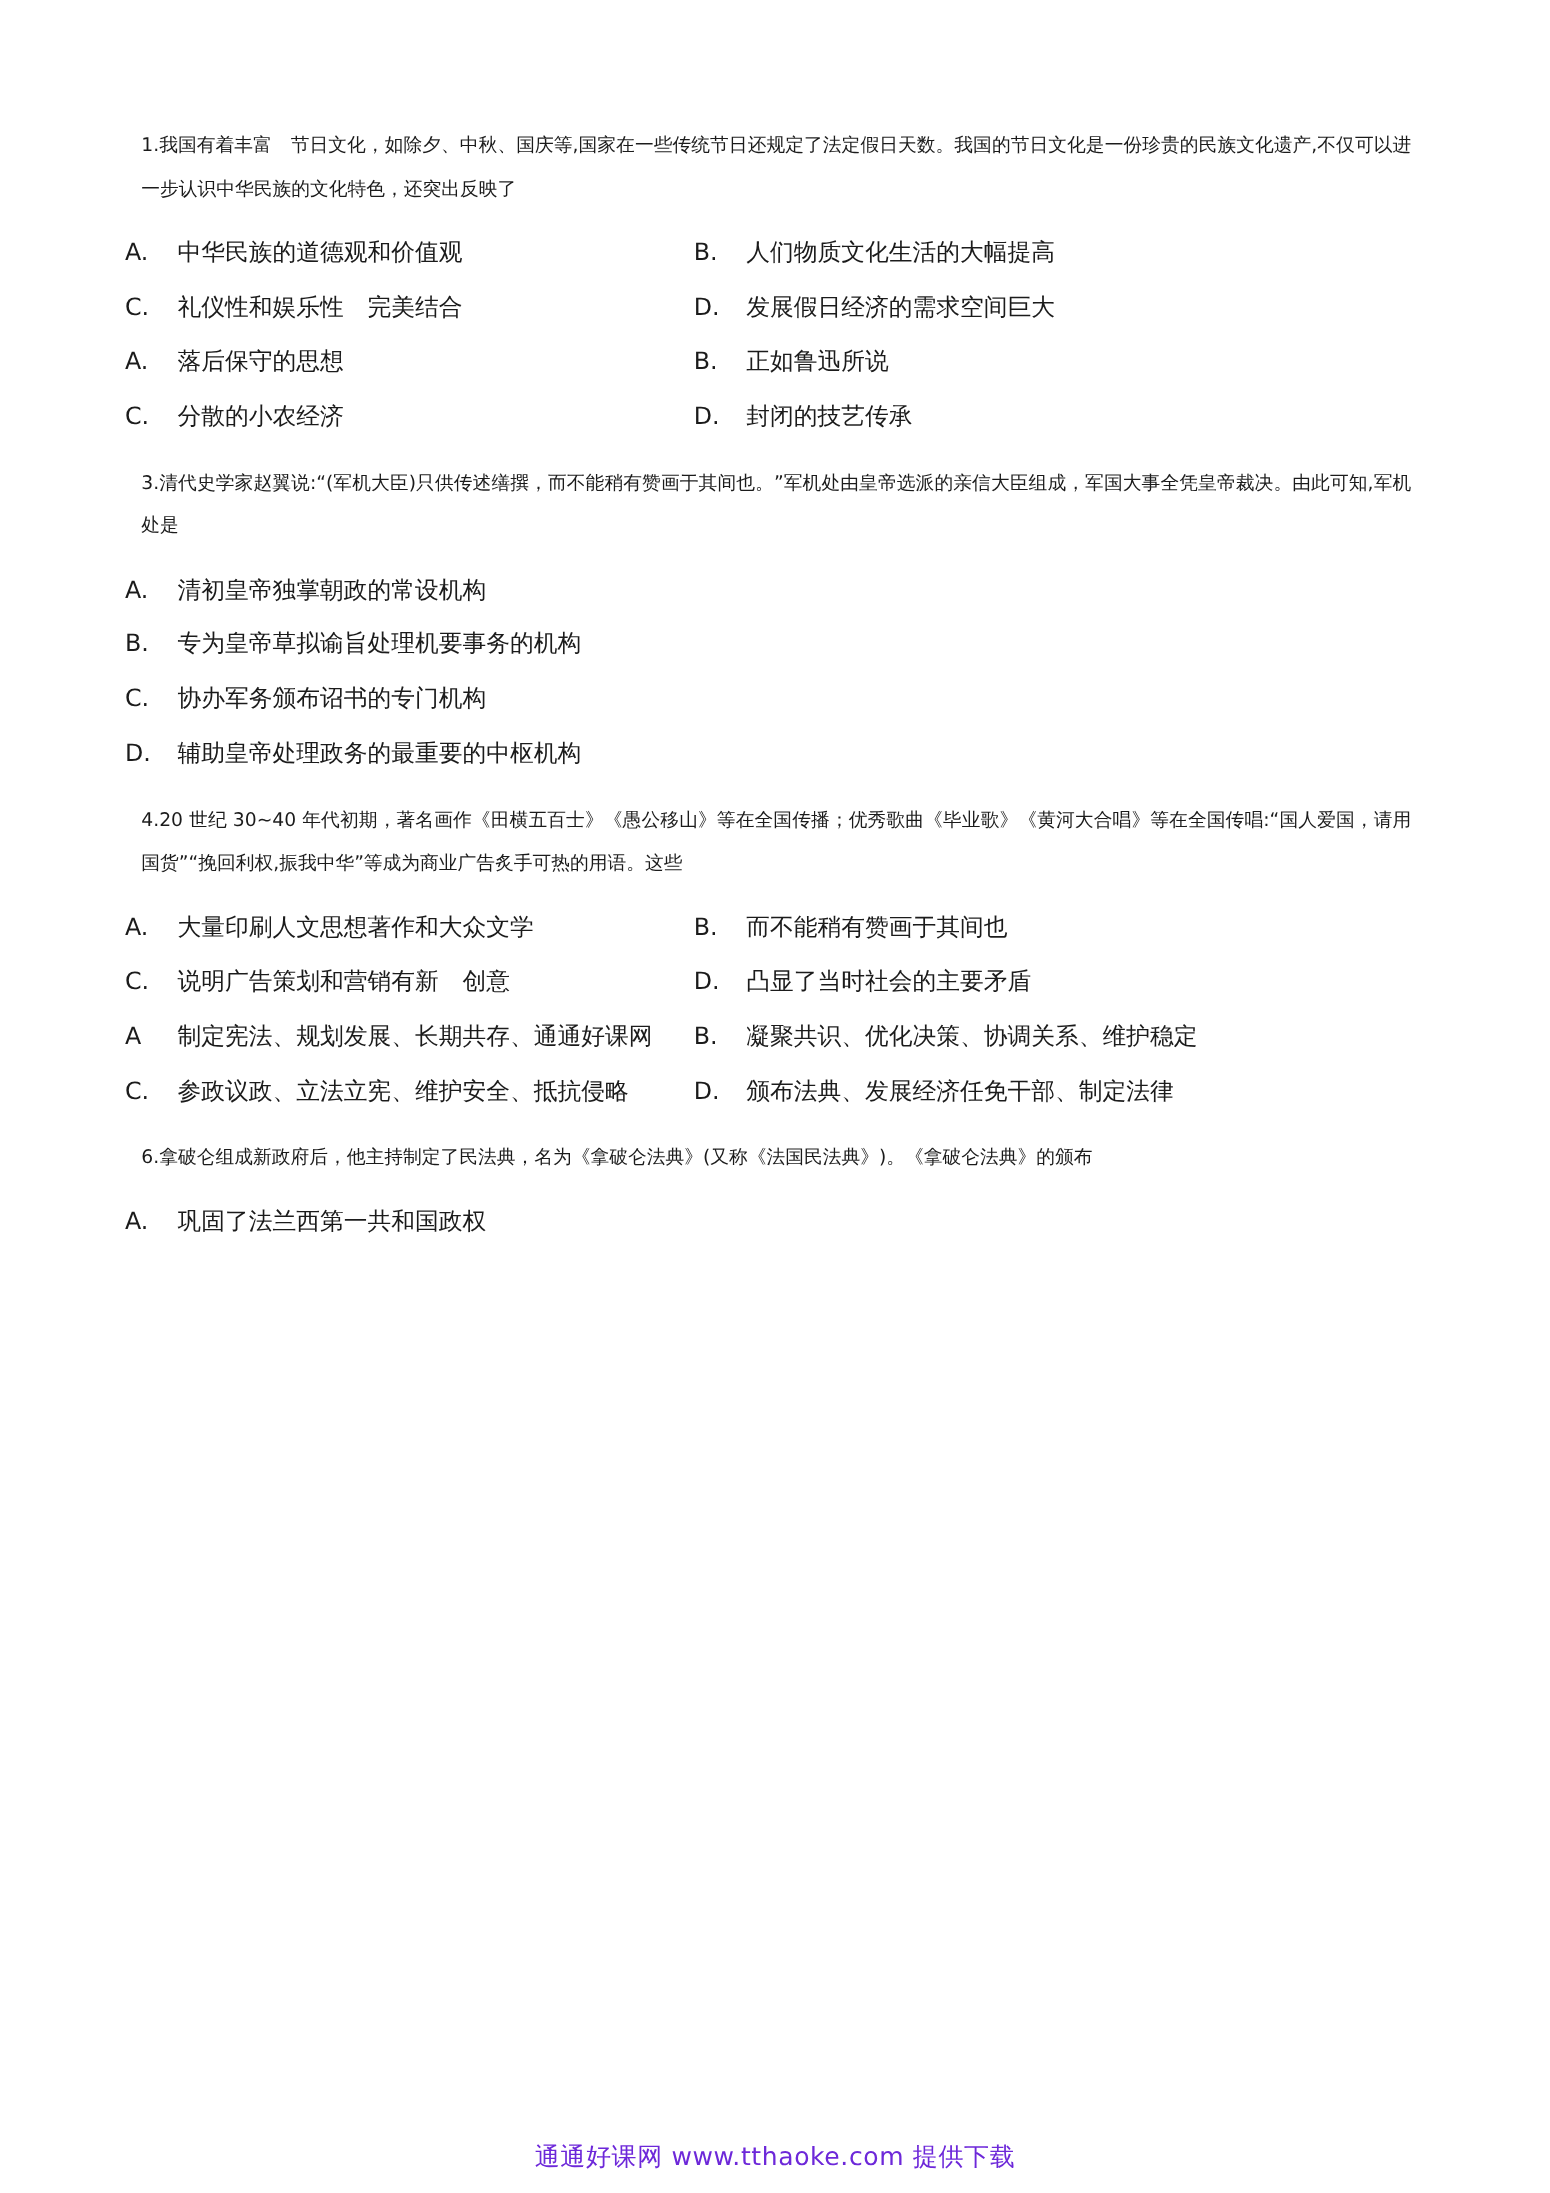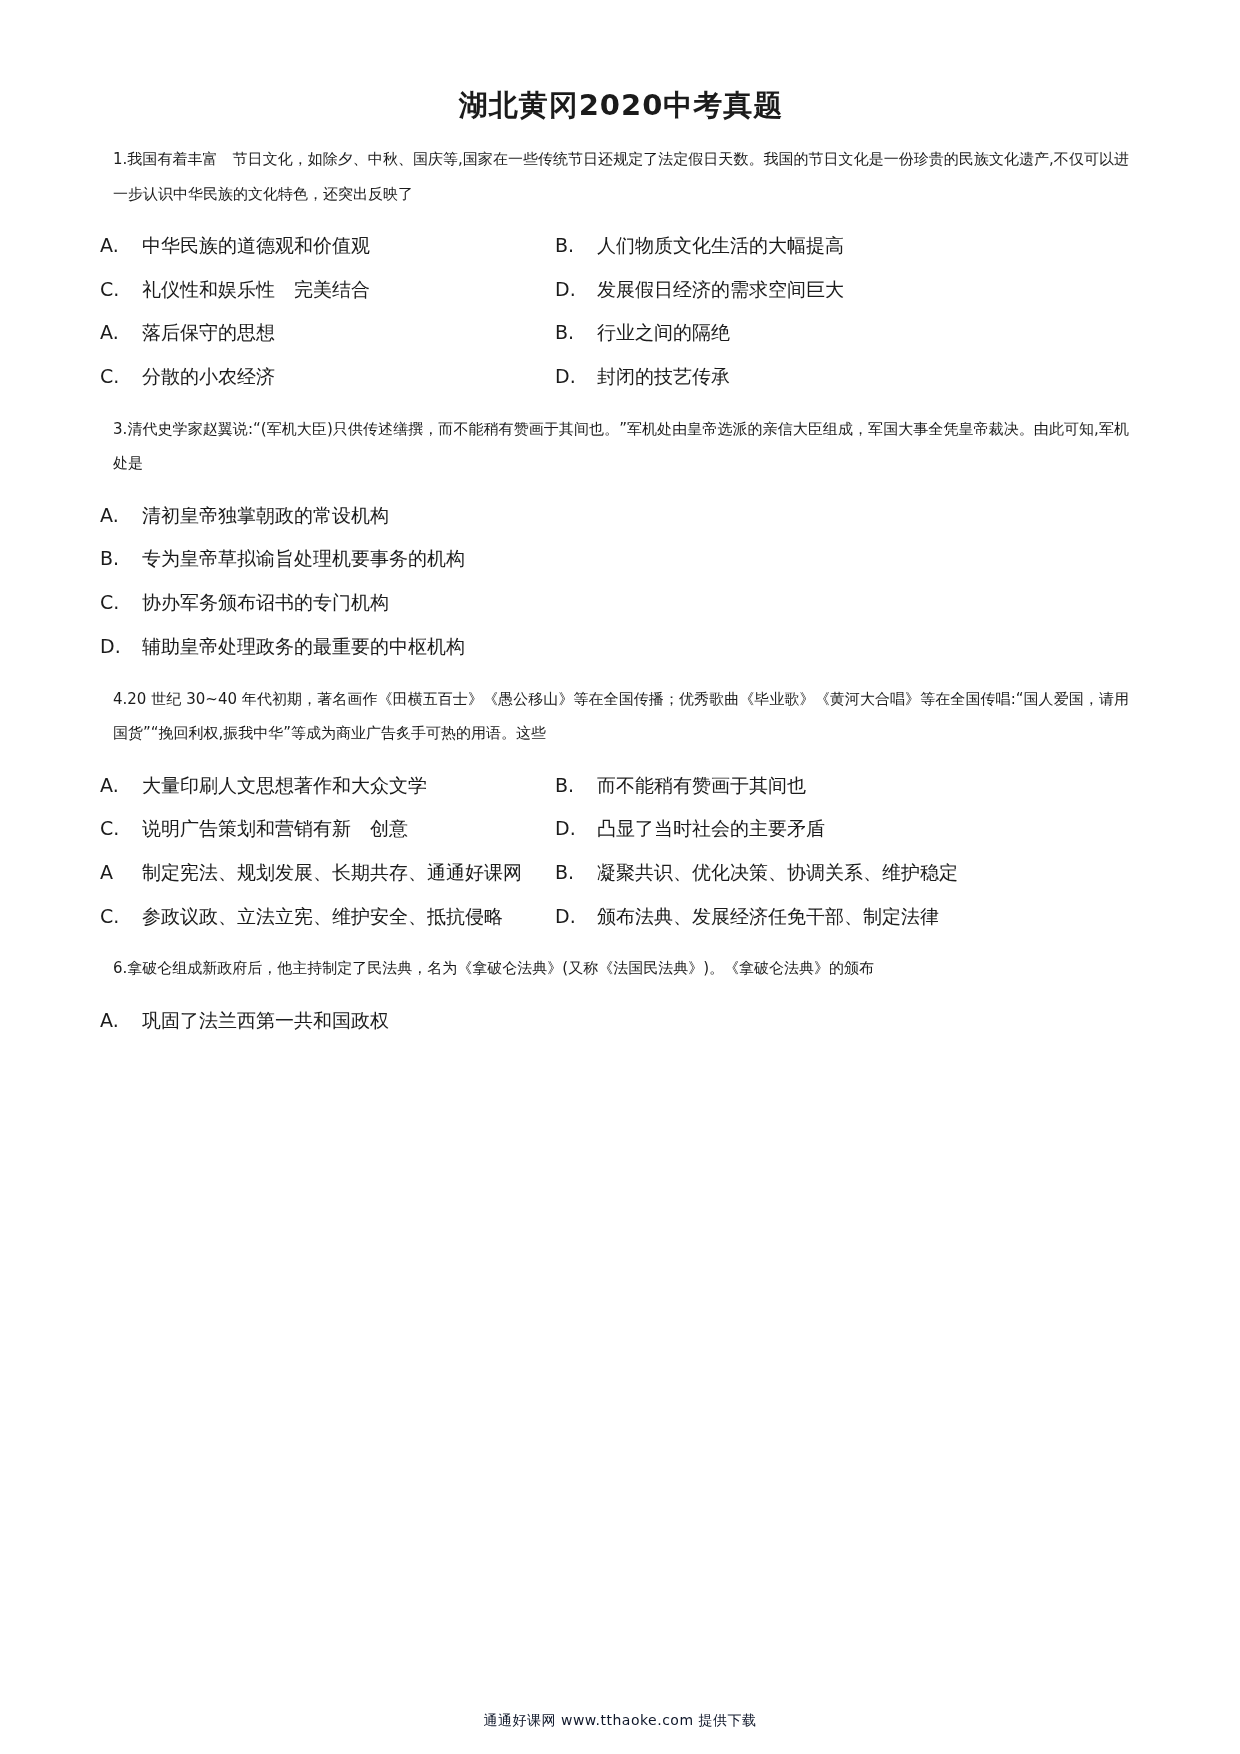--- a/index.html
+++ b/index.html
@@ -66,31 +66,30 @@
   }
   .opt-text {
     flex: 1 1 auto;
   }
   .footer {
     position: absolute;
     left: 0;
     top: 1712px;
     width: 1240px;
     text-align: center;
-    font-size: 14px;
-    color: #0f172a;
+    font-size: 20px;
+    color: #6d28d9;
     letter-spacing: 0.5px;
   }
 </style>
 </head>
 <body>
 
 <div class="page">
 
-  <h1 class="title">湖北黄冈2020中考真题</h1>
 
 
   <section class="question">
     <p class="stem">1.我国有着丰富　节日文化，如除夕、中秋、国庆等,国家在一些传统节日还规定了法定假日天数。我国的节日文化是一份珍贵的民族文化遗产,不仅可以进一步认识中华民族的文化特色，还突出反映了</p>
     <div class="opts grid2">
       <div class="option">
         <span class="opt-label">A.</span>
         <span class="opt-text">中华民族的道德观和价值观</span>
       </div>
       <div class="option">
@@ -109,21 +108,21 @@
   </section>
 
   <section class="question">
     <div class="opts grid2">
       <div class="option">
         <span class="opt-label">A.</span>
         <span class="opt-text">落后保守的思想</span>
       </div>
       <div class="option">
         <span class="opt-label">B.</span>
-        <span class="opt-text">行业之间的隔绝</span>
+        <span class="opt-text">正如鲁迅所说</span>
       </div>
       <div class="option">
         <span class="opt-label">C.</span>
         <span class="opt-text">分散的小农经济</span>
       </div>
       <div class="option">
         <span class="opt-label">D.</span>
         <span class="opt-text">封闭的技艺传承</span>
       </div>
     </div>

